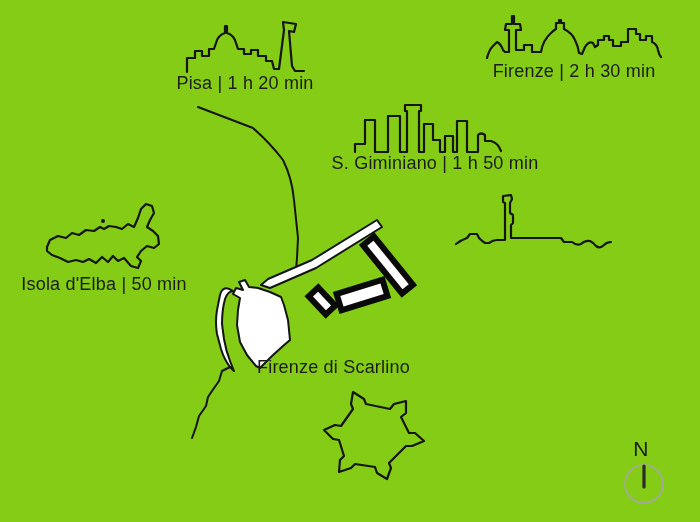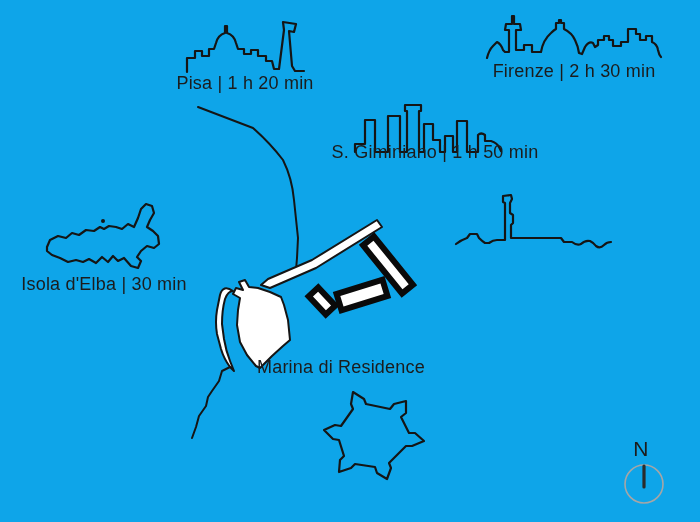--- a/index.html
+++ b/index.html
@@ -1,17 +1,17 @@
 <!DOCTYPE html>
 <html><head>
 <meta charset="utf-8">
 <style>
   html,body{margin:0;padding:0;background:#ffffff;}
   .map{
-    position:relative;width:700px;height:522px;background:#0ea5e9;overflow:hidden;
+    position:relative;width:700px;height:522px;background:#84cc16;overflow:hidden;
     font-family:"Liberation Sans","DejaVu Sans",sans-serif;
   }
   .map svg{position:absolute;left:0;top:0;}
   .lbl{
     position:absolute;color:#1c1c1c;font-size:18px;font-weight:500;
     white-space:nowrap;letter-spacing:0.2px;
   }
   .lbl.center{transform:translateX(-50%);}
   .lbl.north{font-size:21px;font-weight:500;}
   .stroke{fill:none;stroke:#151515;stroke-width:2.2;stroke-linecap:round;stroke-linejoin:round;}
@@ -85,17 +85,17 @@
          L339,440 L333,439 L324,430 L335,425 L341,426 Z"></path>
 
     <g>
       <circle cx="644" cy="484" r="19" fill="none" stroke="#a6a6a6" stroke-width="1.6"></circle>
       <line x1="644" y1="466" x2="644" y2="487" stroke="#2b2b2b" stroke-width="3.2" stroke-linecap="round"></line>
     </g>
   </svg>
 
   <div class="lbl center" style="left:245px;top:73px">Pisa | 1 h 20 min</div>
   <div class="lbl center" style="left:574px;top:61px">Firenze | 2 h 30 min</div>
-  <div class="lbl center" style="left:435px;top:142px">S. Giminiano | 1 h 50 min</div>
-  <div class="lbl center" style="left:104px;top:274px">Isola d'Elba | 30 min</div>
-  <div class="lbl" style="left:257px;top:357px">Marina di Residence</div>
+  <div class="lbl center" style="left:435px;top:153px">S. Giminiano | 1 h 50 min</div>
+  <div class="lbl center" style="left:104px;top:274px">Isola d'Elba | 50 min</div>
+  <div class="lbl" style="left:257px;top:357px">Firenze di Scarlino</div>
   <div class="lbl center north" style="left:641px;top:437px">N</div>
 </div>
 
 </body></html>

